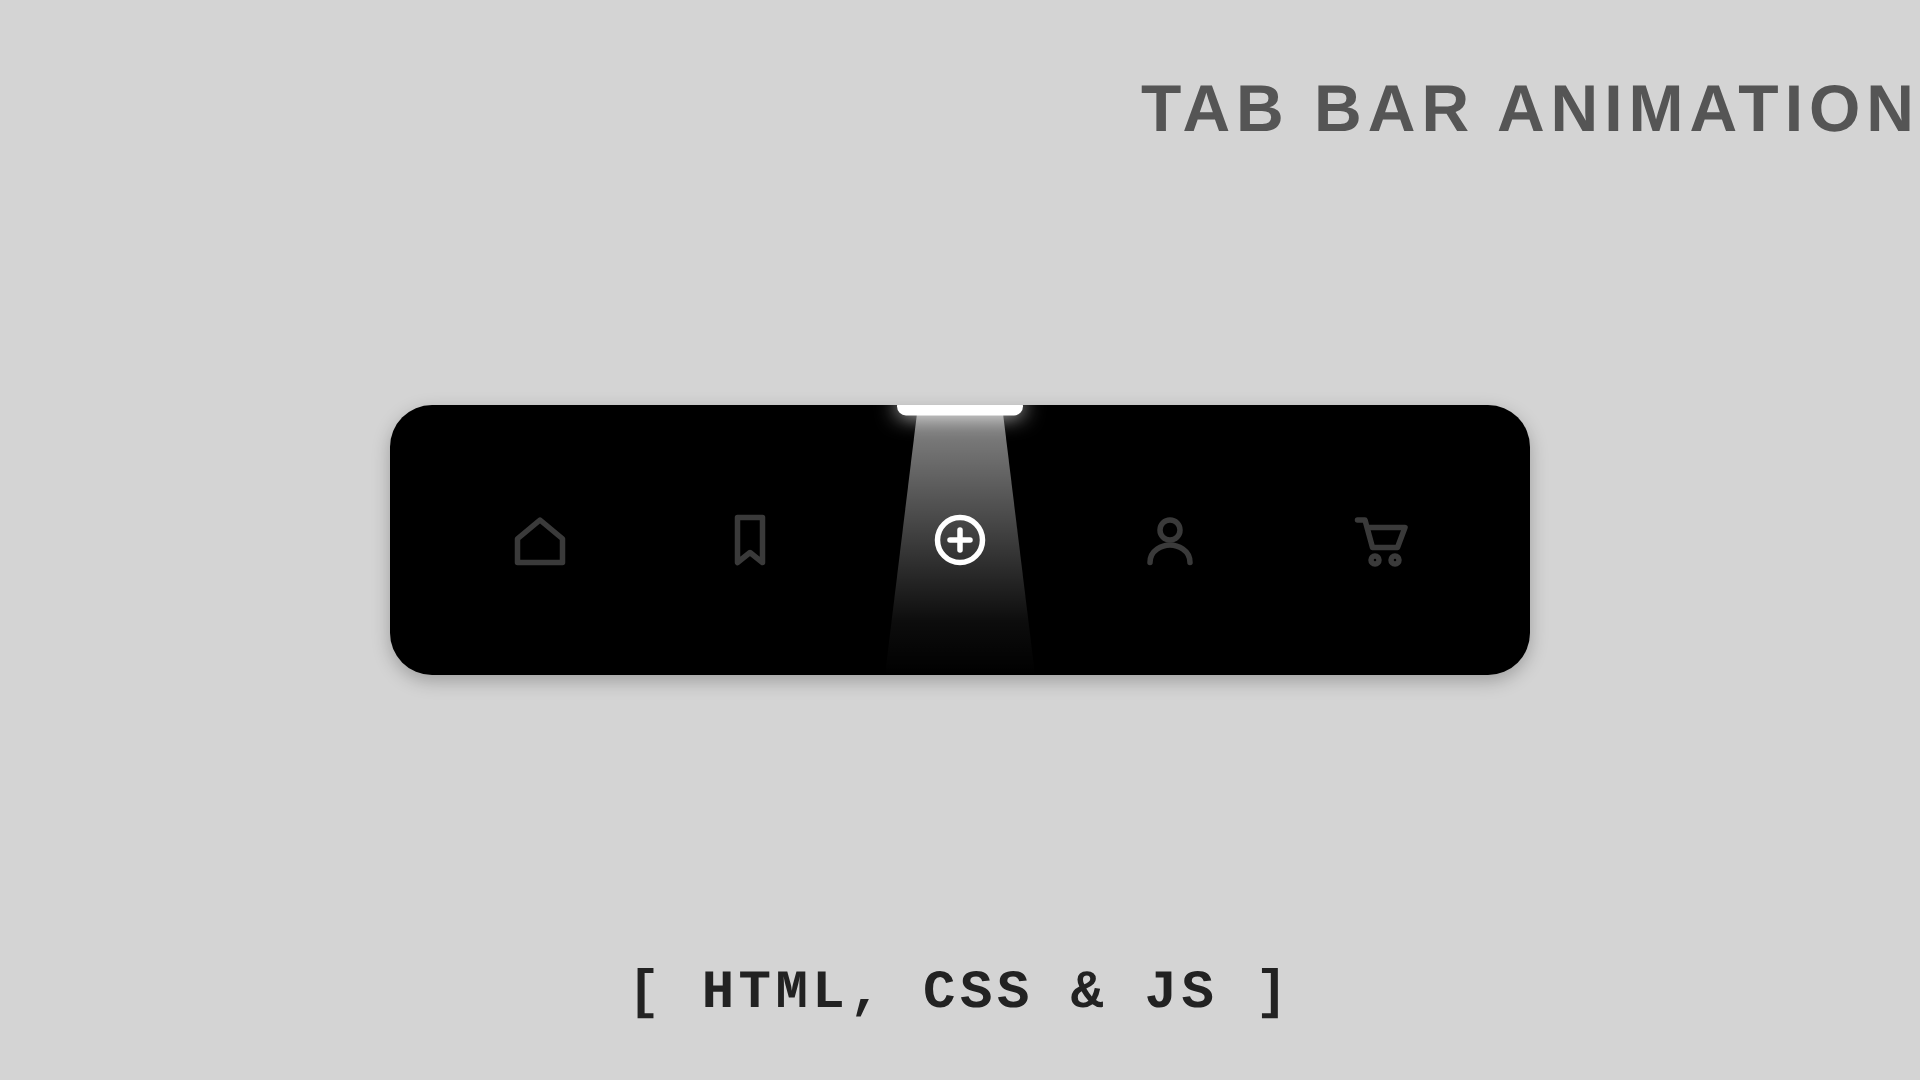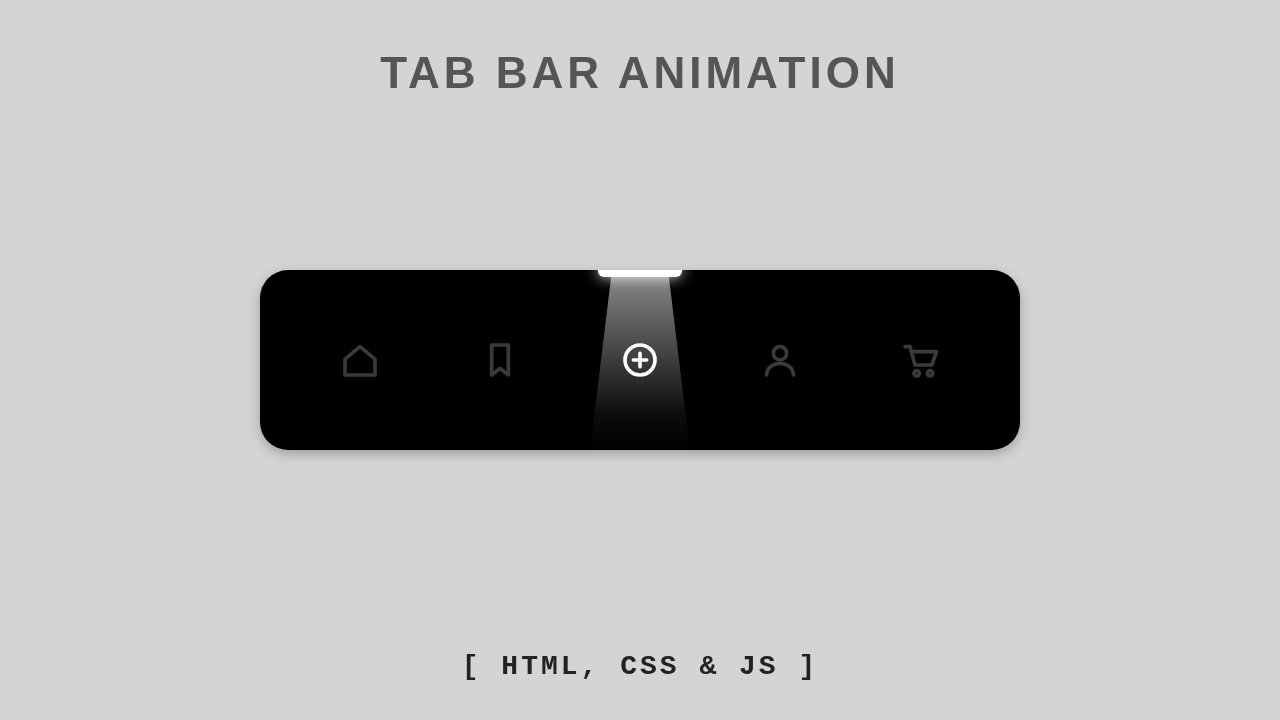--- a/index.html
+++ b/index.html
@@ -9,34 +9,34 @@
     font-family: Arial, Helvetica, sans-serif;
     position: relative;
     overflow: hidden;
   }
 
   .title {
     position: absolute;
     top: 48px;
     left: 0;
     width: 100%;
-    text-align: center;
+    text-align: right;
     font-size: 44px;
     font-weight: 700;
     letter-spacing: 4px;
     color: #555;
   }
 
   .subtitle {
     position: absolute;
     bottom: 38px;
     left: 0;
     width: 100%;
     text-align: center;
-    font-size: 28px;
+    font-size: 36px;
     font-weight: 700;
     letter-spacing: 3px;
     color: #222;
     font-family: "Courier New", Courier, monospace;
   }
 
   .tabbar {
     position: absolute;
     left: 50%;
     top: 50%;

